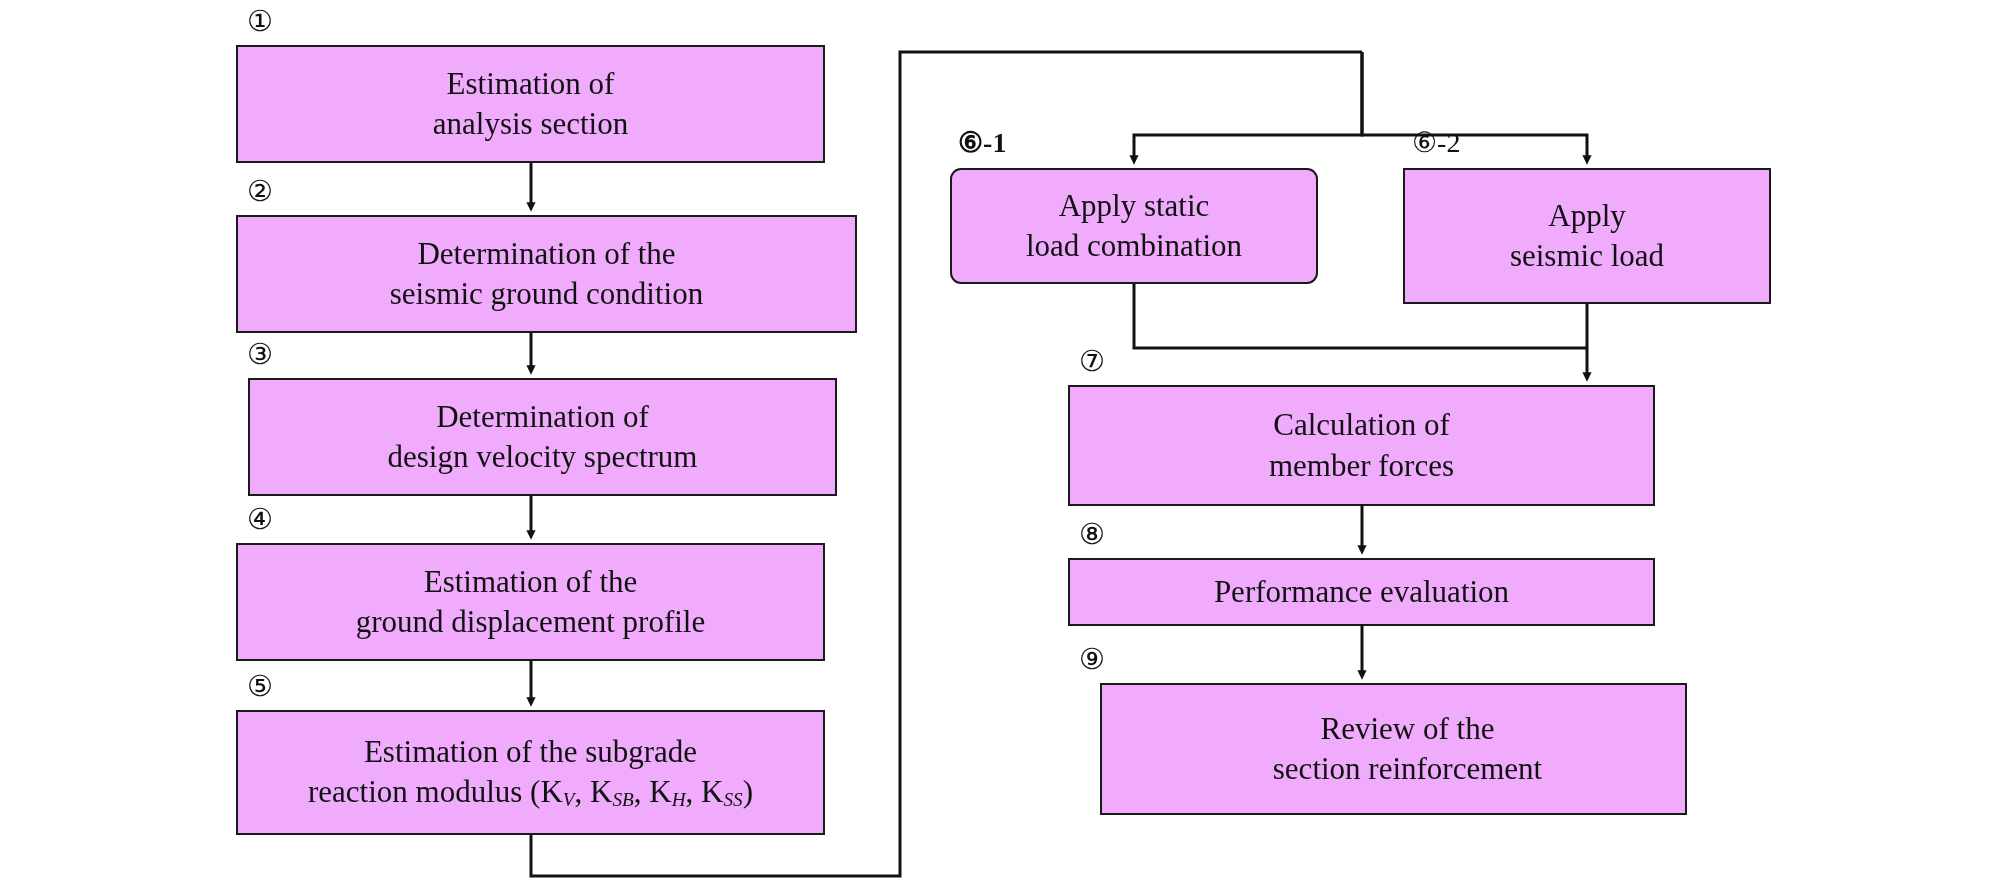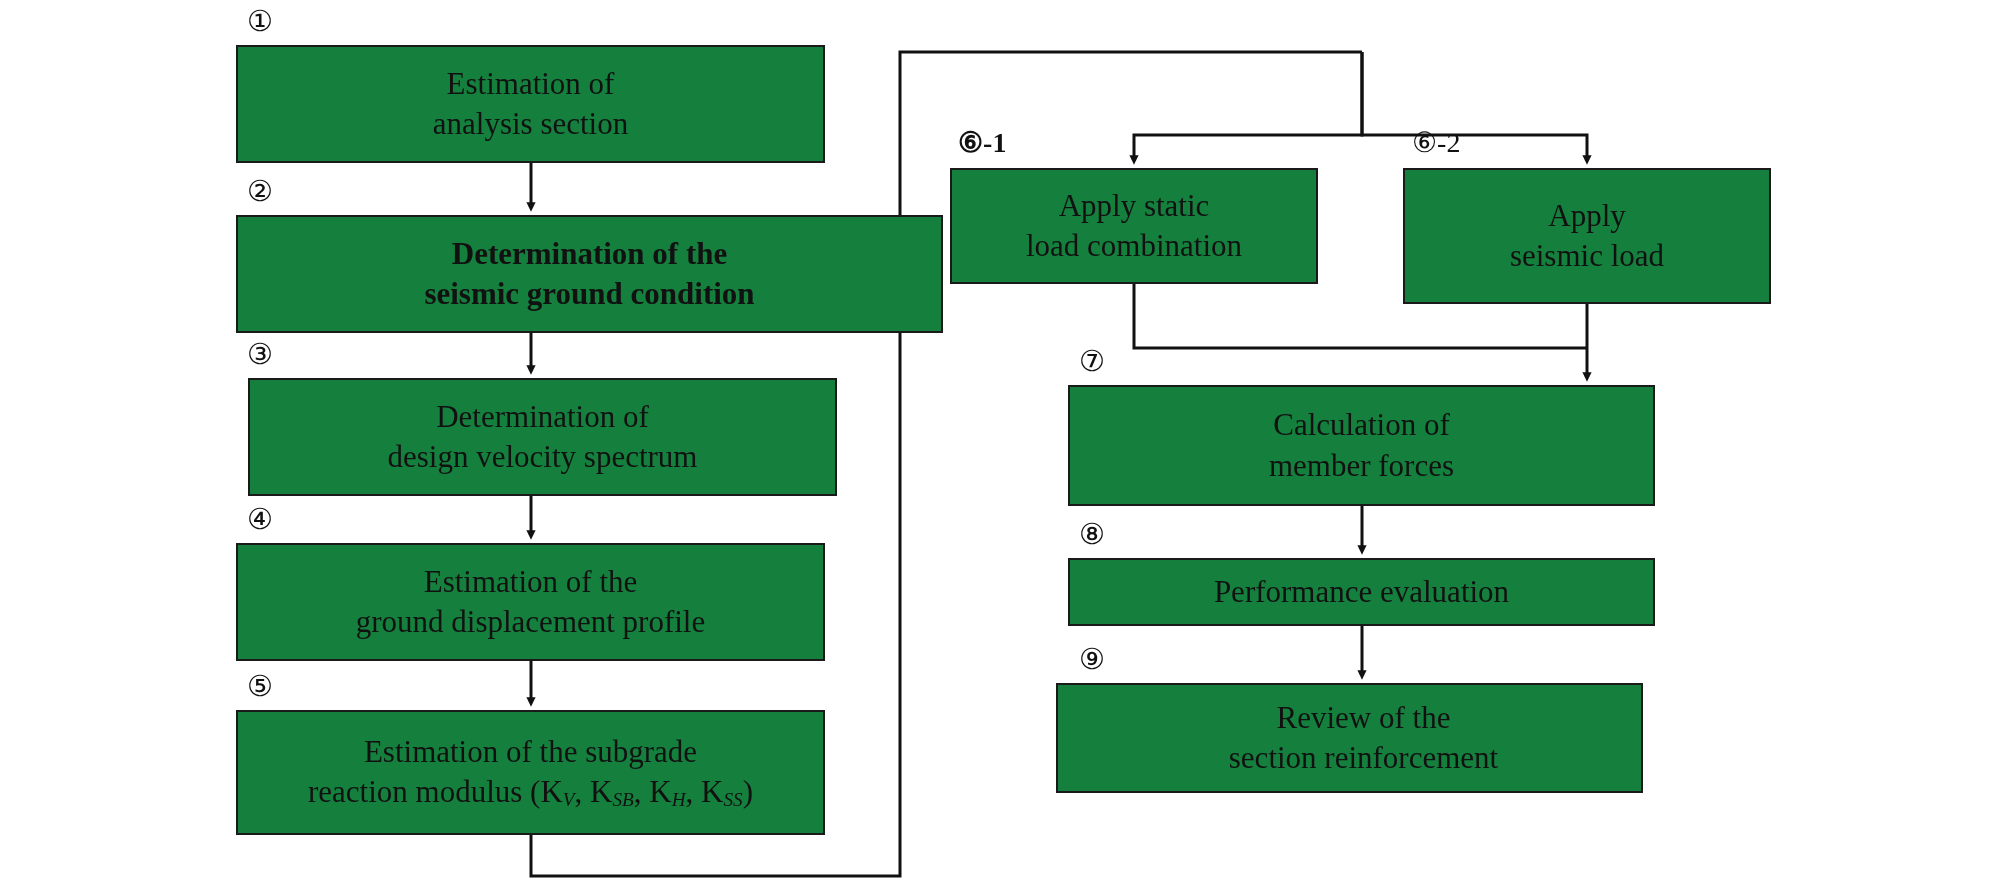--- a/index.html
+++ b/index.html
@@ -13,21 +13,21 @@
     width: 2008px;
     height: 883px;
     background: #ffffff;
     font-family: "Liberation Serif", "DejaVu Serif", serif;
     overflow: hidden;
   }
   .node {
     position: absolute;
     box-sizing: border-box;
     border: 2px solid #1a1a1a;
-    background: #15803d;
+    background: #f0abfc;
     display: flex;
     flex-direction: column;
     align-items: center;
     justify-content: center;
     text-align: center;
     color: #111111;
     font-size: 31px;
     line-height: 1.30;
     z-index: 3;
   }
@@ -100,21 +100,21 @@
     <span class="circ">①</span>
   </div>
   <div class="node" style="left:236px; top:45px; width:589px; height:118px;">
     <span class="line1">Estimation of</span>
     <span class="line2">analysis section</span>
   </div>
 
   <div class="step-tag" style="left:247px; top:174px;">
     <span class="circ">②</span>
   </div>
-  <div class="node" style="left:236px; top:215px; width:707px; height:118px;font-weight:bold;">
+  <div class="node" style="left:236px; top:215px; width:621px; height:118px;">
     <span class="line1">Determination of the</span>
     <span class="line2">seismic ground condition</span>
   </div>
 
   <div class="step-tag" style="left:247px; top:337px;">
     <span class="circ">③</span>
   </div>
   <div class="node" style="left:236px; top:378px; width:589px; height:118px;margin-left:12px;">
     <span class="line1">Determination of</span>
     <span class="line2">design velocity spectrum</span>
@@ -132,21 +132,21 @@
     <span class="circ">⑤</span>
   </div>
   <div class="node" style="left:236px; top:710px; width:589px; height:125px;">
     <span class="line1">Estimation of the subgrade</span>
     <span class="line2"><span>reaction modulus (K</span><sub>V</sub><span>, K</span><sub>SB</sub><span>, K</span><sub>H</sub><span>, K</span><sub>SS</sub><span>)</span></span>
   </div>
 
   <div class="step-tag" style="left:958px; top:126px;font-weight:bold;">
     <span>⑥-1</span>
   </div>
-  <div class="node" style="left:950px; top:168px; width:368px; height:116px;">
+  <div class="node" style="left:950px; top:168px; width:368px; height:116px;border-radius:11px;">
     <span class="line1">Apply static</span>
     <span class="line2">load combination</span>
   </div>
 
   <div class="step-tag" style="left:1412px; top:126px;">
     <span>⑥-2</span>
   </div>
   <div class="node" style="left:1403px; top:168px; width:368px; height:136px;">
     <span class="line1">Apply</span>
     <span class="line2">seismic load</span>
@@ -163,18 +163,18 @@
   <div class="step-tag" style="left:1079px; top:517px;">
     <span class="circ">⑧</span>
   </div>
   <div class="node" style="left:1068px; top:558px; width:587px; height:68px;">
     <span class="line1">Performance evaluation</span>
   </div>
 
   <div class="step-tag" style="left:1079px; top:642px;">
     <span class="circ">⑨</span>
   </div>
-  <div class="node" style="left:1056px; top:683px; width:587px; height:110px;padding-left:28px;">
+  <div class="node" style="left:1100px; top:683px; width:587px; height:132px;padding-left:28px;">
     <span class="line1">Review of the</span>
     <span class="line2">section reinforcement</span>
   </div>
 
 </div>
 
 </body></html>

